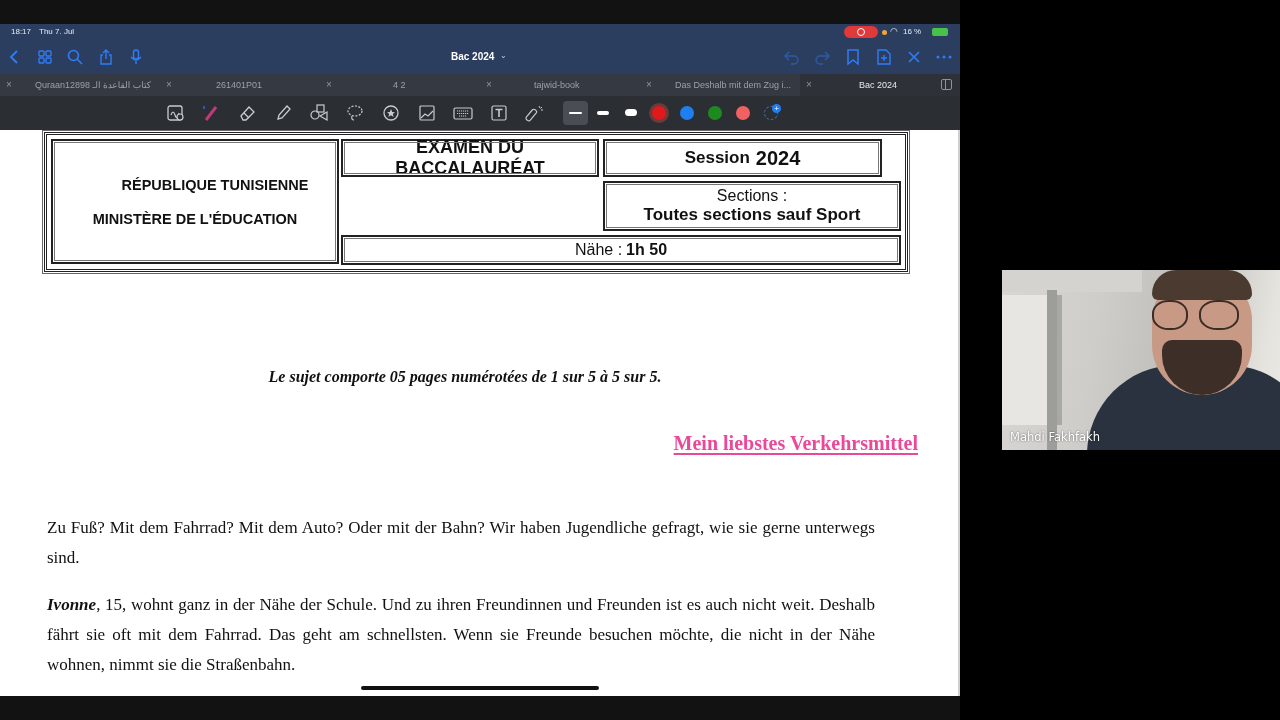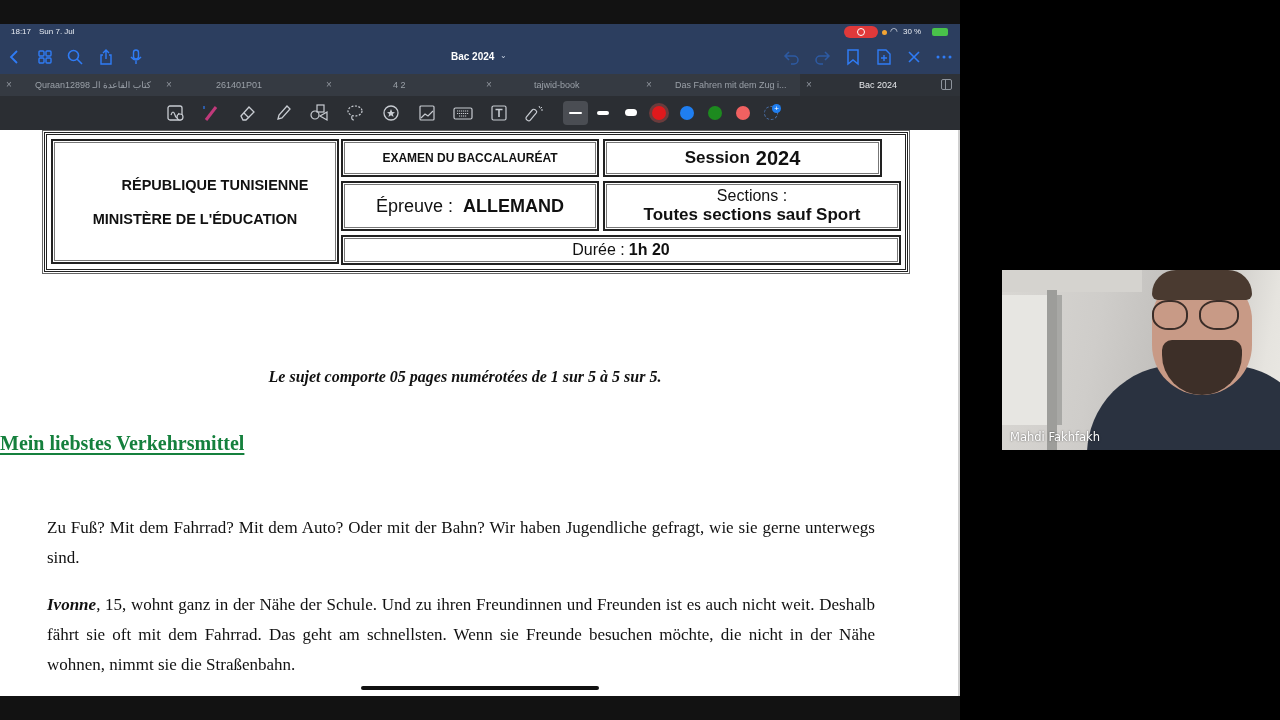--- a/index.html
+++ b/index.html
@@ -42,21 +42,21 @@
 
   
   #doc { position: absolute; left: 0; top: 130px; width: 960px; height: 566px; background: #fff; overflow: hidden; border-right: 2px solid #cfcfcf; }
   #header-table { position: absolute; left: 44px; top: 2px; width: 864px; height: 140px; border: 3px double #222; outline: 1px solid #666; outline-offset: 1px; }
   .cell { position: absolute; border: 2px solid #222; outline: 1px solid #777; outline-offset: -4px; display: flex; flex-direction: column; align-items: center; justify-content: center; font-family: "Liberation Sans", sans-serif; color: #111; text-align: center; }
   .cell .b { font-weight: bold; }
   #nr-row { position: absolute; left: 324px; top: 156px; height: 32px; display: flex; align-items: center; }
   #nr-label { font-size: 13px; font-weight: bold; color: #111; margin-right: 10px; letter-spacing: -0.3px; }
   .nr-box { width: 32px; height: 30px; border: 1px solid #222; margin-left: -1px; }
   #pages-note { position: absolute; left: 0; width: 930px; top: 238px; text-align: center; font-family: "Liberation Serif", serif; font-style: italic; font-weight: bold; font-size: 16px; color: #111; }
-  #article-title { position: absolute; left: 0; width: 918px; top: 302px; text-align: left; font-family: "Liberation Serif", serif; font-weight: bold; font-size: 20px; color: #15803d; text-decoration: underline; text-underline-offset: 3px; }
+  #article-title { position: absolute; left: 0; width: 918px; top: 302px; text-align: right; font-family: "Liberation Serif", serif; font-weight: bold; font-size: 20px; color: #ec4899; text-decoration: underline; text-underline-offset: 3px; }
   .para { position: absolute; left: 47px; width: 828px; font-family: "Liberation Serif", serif; font-size: 17px; line-height: 30px; color: #111; text-align: justify; text-align-last: left; }
   #home-indicator { position: absolute; left: 361px; top: 556px; width: 238px; height: 4px; background: #111; border-radius: 2px; }
   #bottom-black { position: absolute; left: 0; top: 696px; width: 960px; height: 24px; background: #121212; }
 
   
   #video { position: absolute; left: 962px; top: 270px; width: 281px; height: 180px; overflow: hidden; background: #c9c7c4; margin-left: 40px; }
   #video .wall { position: absolute; left: 0; top: 0; width: 318px; height: 180px; background: linear-gradient(100deg, #d9d7d3 0%, #cfcdca 30%, #bfbdba 55%, #e6e4df 80%, #f0eeea 100%); }
   #video .ceiling { position: absolute; left: 0; top: 0; width: 140px; height: 22px; background: #d5d3cf; }
   #video .door { position: absolute; left: 0; top: 25px; width: 60px; height: 130px; background: #e7e6e2; border-right: 8px solid #a8a8a5; }
   #video .frame { position: absolute; left: 45px; top: 20px; width: 10px; height: 160px; background: #9d9d9a; }
@@ -70,25 +70,25 @@
 </style>
 </head>
 <body>
 
 <div id="screen">
   <div id="ipad">
     <div id="top-black"></div>
 
     <div id="status-bar">
       <span class="time">18:17</span>
-      <span class="date">Sun 7. Jul</span>
+      <span class="date">Thu 7. Jul</span>
       <span class="rec"></span>
       <span class="dot"></span>
       <span class="wifi">◠</span>
-      <span class="batt-text">30 %</span>
+      <span class="batt-text">16 %</span>
       <span class="batt"></span>
     </div>
 
     <div id="nav-bar">
       <span class="nav-icon" style="left:6px">
         <svg viewBox="0 0 18 18">
             <path d="M11 3 L5 9 L11 15" fill="none" stroke="#2f7cf6" stroke-width="1.8"></path>
           </svg>
       </span>
       <span class="nav-icon" style="left:36px">
@@ -170,21 +170,21 @@
       <div class="tab" style="left:320px; width:160px">
         <span class="x">×</span>
         <span class="lbl" style="left:73px">4 2</span>
       </div>
       <div class="tab" style="left:480px; width:160px">
         <span class="x">×</span>
         <span class="lbl" style="left:54px">tajwid-book</span>
       </div>
       <div class="tab" style="left:640px; width:160px">
         <span class="x">×</span>
-        <span class="lbl" style="left:35px">Das Fahren mit dem Zug i...</span>
+        <span class="lbl" style="left:35px">Das Deshalb mit dem Zug i...</span>
       </div>
       <div class="tab active" style="left:800px; width:160px">
         <span class="x">×</span>
         <span class="lbl" style="left:59px">Bac 2024</span>
       </div>
       <span id="split-icon"></span>
     </div>
 
     <div id="tool-bar">
       <span class="tool" style="left:166px">
@@ -268,37 +268,33 @@
     <span class="color-dot" style="left:764px; background:transparent; border:1px dashed #4a6fa8;"></span>
     <span class="color-dot" style="left:772px; top:104px; width:9px; height:9px; background:#1f7ef0; color:#fff; font-size:8px; line-height:9px; text-align:center;">+</span>
 
     <div id="doc">
       <div id="header-table">
         <div class="cell" style="left:4px; top:4px; width:288px; height:125px; gap:18px;">
           <span class="b" style="font-size:14.5px;margin-left:40px;">RÉPUBLIQUE TUNISIENNE</span>
           <span class="b" style="font-size:14.5px;">MINISTÈRE DE L'ÉDUCATION</span>
         </div>
         <div class="cell" style="left:294px; top:4px; width:258px; height:38px;">
-          <span class="b" style="font-size:12px;">EXAMEN DU BACCALAURÉAT</span>
+          <span class="b" style="font-size:18px;">EXAMEN DU BACCALAURÉAT</span>
         </div>
         <div class="cell" style="left:556px; top:4px; width:279px; height:38px; flex-direction:row; gap:6px;">
           <span class="b" style="font-size:17px;">Session</span>
           <span class="b" style="font-size:20px;">2024</span>
         </div>
-        <div class="cell" style="left:294px; top:46px; width:258px; height:50px; flex-direction:row; gap:10px;">
-          <span style="font-size:18px;">Épreuve :</span>
-          <span class="b" style="font-size:18px;">ALLEMAND</span>
-        </div>
         <div class="cell" style="left:556px; top:46px; width:298px; height:50px;">
           <span style="font-size:16px;">Sections :</span>
           <span class="b" style="font-size:17px;">Toutes sections sauf Sport</span>
         </div>
         <div class="cell" style="left:294px; top:100px; width:560px; height:30px; flex-direction:row; gap:4px;">
-          <span style="font-size:16px;">Durée :</span>
-          <span class="b" style="font-size:16px;">1h 20</span>
+          <span style="font-size:16px;">Nähe :</span>
+          <span class="b" style="font-size:16px;">1h 50</span>
         </div>
       </div>
 
 
       <div id="pages-note">Le sujet comporte 05 pages numérotées de 1 sur 5 à 5 sur 5.</div>
       <div id="article-title">Mein liebstes Verkehrsmittel</div>
 
       <p class="para" style="top:383px;">Zu Fuß? Mit dem Fahrrad? Mit dem Auto? Oder mit der Bahn? Wir haben Jugendliche gefragt, wie sie gerne unterwegs sind.</p>
       <p class="para" style="top:460px;"><b><i>Ivonne</i></b><span>, 15, wohnt ganz in der Nähe der Schule. Und zu ihren Freundinnen und Freunden ist es auch nicht weit. Deshalb fährt sie oft mit dem Fahrrad. Das geht am schnellsten. Wenn sie Freunde besuchen möchte, die nicht in der Nähe wohnen, nimmt sie die Straßenbahn.</span></p>
 

